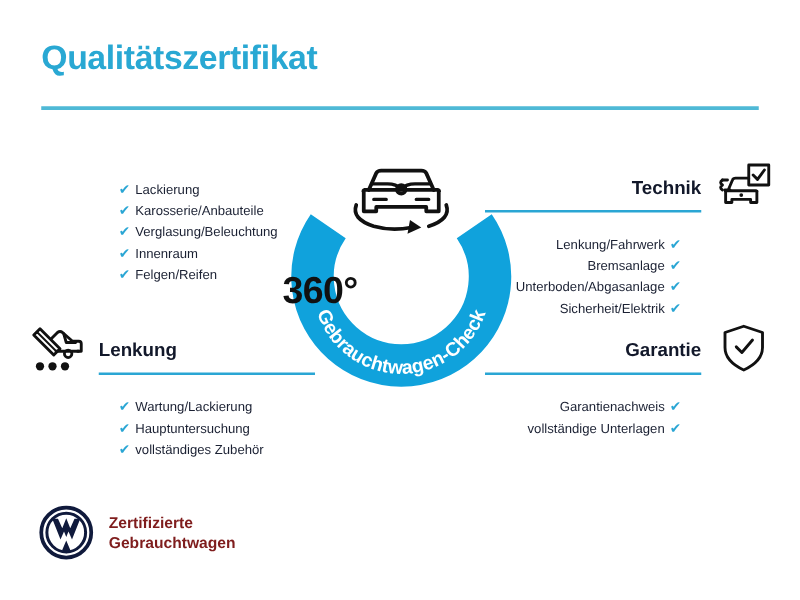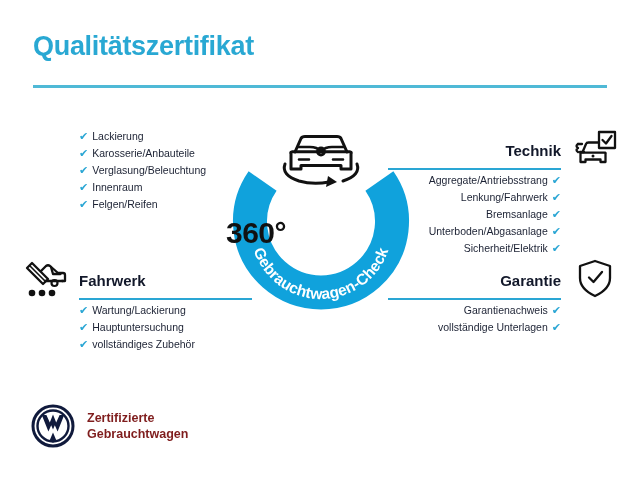--- a/index.html
+++ b/index.html
@@ -80,21 +80,21 @@
     position: absolute;
     top: 40px;
     height: 2px;
     background: #2aa6d4;
   }
   .left  .title-rule { left: 57px;  width: 173px; }
   .right .title-rule { right: 57px; width: 173px; }
 
   .items {
     list-style: none;
-    margin: 0;
+    margin: 16px;
     padding: 0;
     font-size: 10.5px;
     line-height: 17px;
     color: #1b2133;
   }
   .left .items  { padding-left: 57px; text-align: left; }
   .right .items { padding-right: 57px; text-align: right; }
 
   .items li {
     white-space: nowrap;
@@ -180,21 +180,21 @@
           <g fill="none" stroke="#111111" stroke-width="2.2">
             <circle cx="32.5" cy="25" r="3"></circle>
           </g>
           <g fill="#111111">
             <circle cx="10" cy="35" r="3.3"></circle>
             <circle cx="20" cy="35" r="3.3"></circle>
             <circle cx="30" cy="35" r="3.3"></circle>
           </g>
         </svg>
       </span>
-      <span class="block-title">Fahrwerk</span>
+      <span class="block-title">Lenkung</span>
       <span class="title-rule"></span>
     </div>
     <ul class="items">
       <li><span class="check">✔</span><span>Wartung/Lackierung</span></li>
       <li><span class="check">✔</span><span>Hauptuntersuchung</span></li>
       <li><span class="check">✔</span><span>vollständiges Zubehör</span></li>
     </ul>
   </div>
 
   <div class="block block-technik right">
@@ -210,21 +210,20 @@
             <rect x="27" y="4" width="16" height="16"></rect>
             <path d="M30.5 12 L34 15.5 L39.5 8"></path>
           </g>
           <circle cx="21" cy="28" r="1.5" fill="#111111"></circle>
         </svg>
       </span>
       <span class="block-title">Technik</span>
       <span class="title-rule"></span>
     </div>
     <ul class="items">
-      <li><span>Aggregate/Antriebsstrang</span><span class="check">✔</span></li>
       <li><span>Lenkung/Fahrwerk</span><span class="check">✔</span></li>
       <li><span>Bremsanlage</span><span class="check">✔</span></li>
       <li><span>Unterboden/Abgasanlage</span><span class="check">✔</span></li>
       <li><span>Sicherheit/Elektrik</span><span class="check">✔</span></li>
     </ul>
   </div>
 
   <div class="block block-garantie right">
     <div class="block-head">
       <span class="block-icon">

